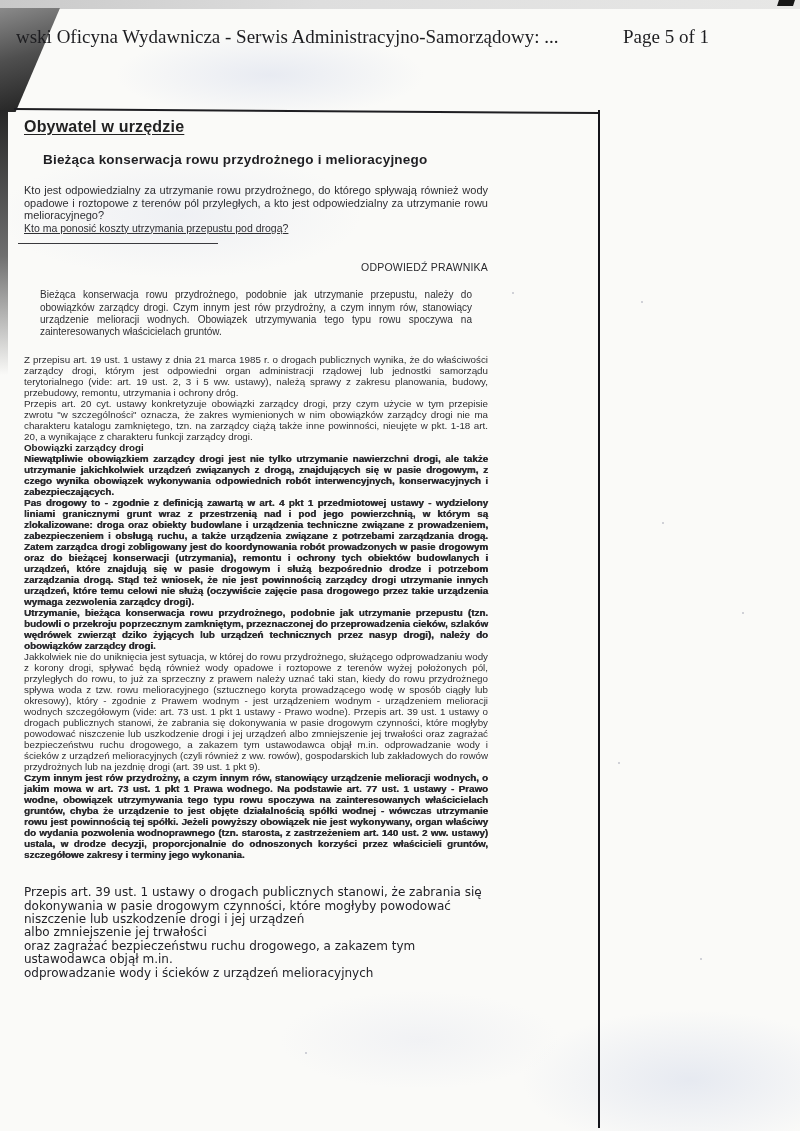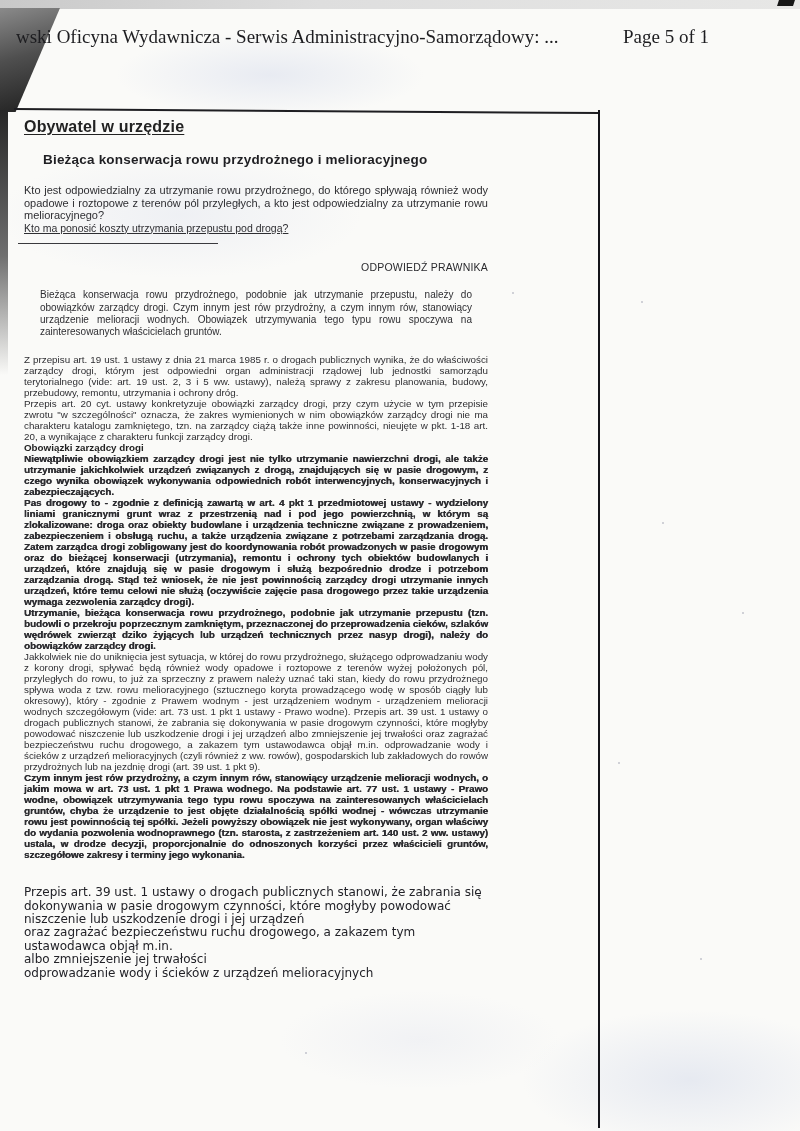--- a/index.html
+++ b/index.html
@@ -106,19 +106,19 @@
       <p class="sub-head">Obowiązki zarządcy drogi</p>
       <p class="thick">Niewątpliwie obowiązkiem zarządcy drogi jest nie tylko utrzymanie nawierzchni drogi, ale także utrzymanie jakichkolwiek urządzeń związanych z drogą, znajdujących się w pasie drogowym, z czego wynika obowiązek wykonywania odpowiednich robót interwencyjnych, konserwacyjnych i zabezpieczających.</p>
       <p class="thick"><b>Pas drogowy to</b><span> - zgodnie z definicją zawartą w art. 4 pkt 1 przedmiotowej ustawy - wydzielony liniami granicznymi grunt wraz z przestrzenią nad i pod jego powierzchnią, w którym są zlokalizowane: droga oraz obiekty budowlane i urządzenia techniczne związane z prowadzeniem, zabezpieczeniem i obsługą ruchu, a także urządzenia związane z potrzebami zarządzania drogą. Zatem zarządca drogi zobligowany jest do koordynowania robót prowadzonych w pasie drogowym oraz do bieżącej konserwacji (utrzymania), remontu i ochrony tych obiektów budowlanych i urządzeń, które znajdują się w pasie drogowym i służą bezpośrednio drodze i potrzebom zarządzania drogą. Stąd też wniosek, że nie jest powinnością zarządcy drogi utrzymanie innych urządzeń, które temu celowi nie służą (oczywiście zajęcie pasa drogowego przez takie urządzenia wymaga zezwolenia zarządcy drogi).</span></p>
       <p class="thick">Utrzymanie, bieżąca konserwacja rowu przydrożnego, podobnie jak utrzymanie przepustu (tzn. budowli o przekroju poprzecznym zamkniętym, przeznaczonej do przeprowadzenia cieków, szlaków wędrówek zwierząt dziko żyjących lub urządzeń technicznych przez nasyp drogi), należy do obowiązków zarządcy drogi.</p>
       <p>Jakkolwiek nie do uniknięcia jest sytuacja, w której do rowu przydrożnego, służącego odprowadzaniu wody z korony drogi, spływać będą również wody opadowe i roztopowe z terenów wyżej położonych pól, przyległych do rowu, to już za sprzeczny z prawem należy uznać taki stan, kiedy do rowu przydrożnego spływa woda z tzw. rowu melioracyjnego (sztucznego koryta prowadzącego wodę w sposób ciągły lub okresowy), który - zgodnie z Prawem wodnym - jest urządzeniem wodnym - urządzeniem melioracji wodnych szczegółowym (vide: art. 73 ust. 1 pkt 1 ustawy - Prawo wodne). Przepis art. 39 ust. 1 ustawy o drogach publicznych stanowi, że zabrania się dokonywania w pasie drogowym czynności, które mogłyby powodować niszczenie lub uszkodzenie drogi i jej urządzeń albo zmniejszenie jej trwałości oraz zagrażać bezpieczeństwu ruchu drogowego, a zakazem tym ustawodawca objął m.in. odprowadzanie wody i ścieków z urządzeń melioracyjnych (czyli również z ww. rowów), gospodarskich lub zakładowych do rowów przydrożnych lub na jezdnię drogi (art. 39 ust. 1 pkt 9).</p>
       <p class="thick">Czym innym jest rów przydrożny, a czym innym rów, stanowiący urządzenie melioracji wodnych, o jakim mowa w art. 73 ust. 1 pkt 1 Prawa wodnego. Na podstawie art. 77 ust. 1 ustawy - Prawo wodne, obowiązek utrzymywania tego typu rowu spoczywa na zainteresowanych właścicielach gruntów, chyba że urządzenie to jest objęte działalnością spółki wodnej - wówczas utrzymanie rowu jest powinnością tej spółki. Jeżeli powyższy obowiązek nie jest wykonywany, organ właściwy do wydania pozwolenia wodnoprawnego (tzn. starosta, z zastrzeżeniem art. 140 ust. 2 ww. ustawy) ustala, w drodze decyzji, proporcjonalnie do odnoszonych korzyści przez właścicieli gruntów, szczegółowe zakresy i terminy jego wykonania.</p>
     </div>
 
     <div class="quote">
       <div>Przepis art. 39 ust. 1 ustawy o drogach publicznych stanowi, że zabrania się dokonywania w pasie drogowym czynności, które mogłyby powodować niszczenie lub uszkodzenie drogi i jej urządzeń</div>
+      <div>albo zmniejszenie jej trwałości</div>
       <div>oraz zagrażać bezpieczeństwu ruchu drogowego, a zakazem tym ustawodawca objął m.in.</div>
-      <div>albo zmniejszenie jej trwałości</div>
       <div>odprowadzanie wody i ścieków z urządzeń melioracyjnych</div>
     </div>
 
   </div>
 </div>
 
 </body></html>

